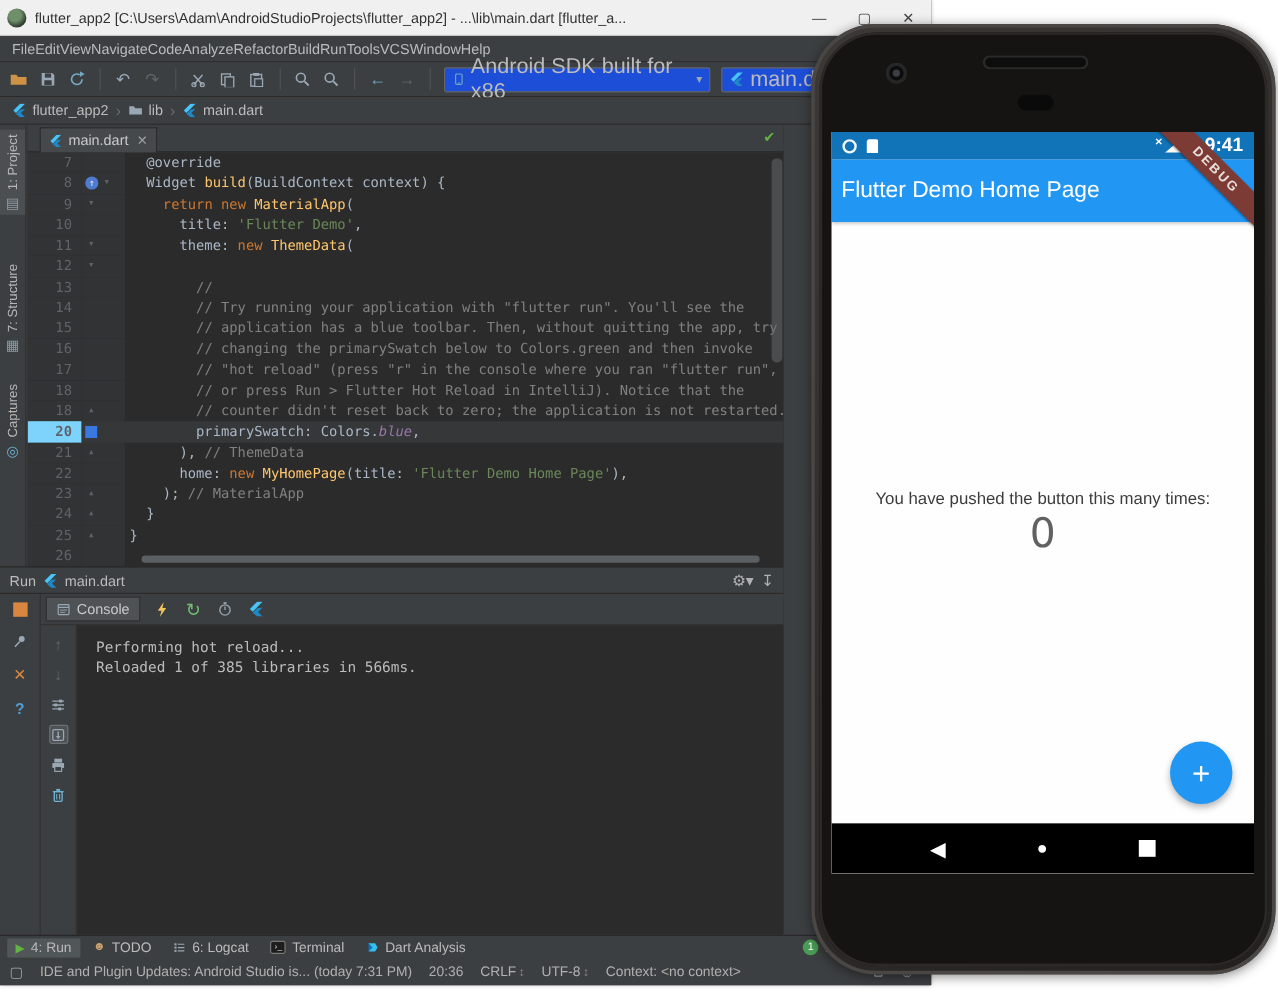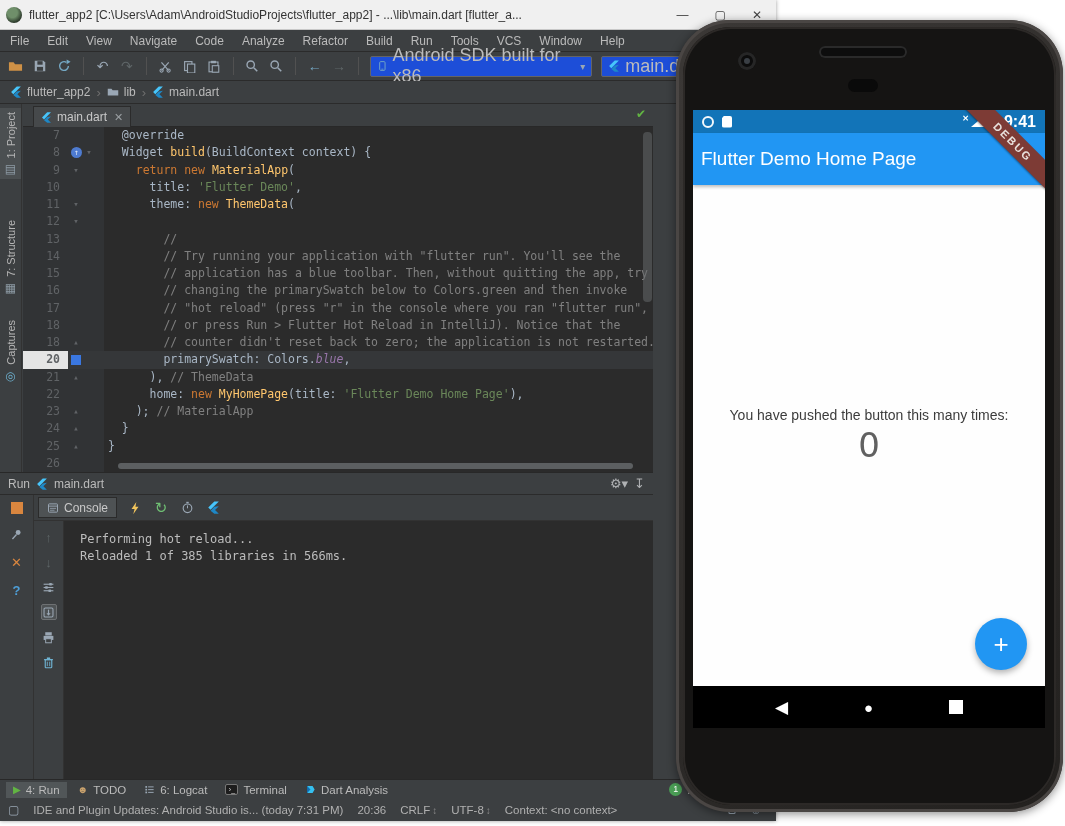--- a/index.html
+++ b/index.html
@@ -11,21 +11,21 @@
   #ide { position:absolute; left:0; top:0; width:776px; height:821px; background:#3c3f41; box-shadow:0 0 4px rgba(0,0,0,.4); }
 
   
   .titlebar { position:absolute; left:0; top:0; width:100%; height:30px; background:#f0f0f0; display:flex; align-items:center; padding:0 6px; border-bottom:1px solid #c8c8c8; }
   .app-ico { width:16px; height:16px; border-radius:50%; background:radial-gradient(circle at 40% 35%, #6f8f6a 0 35%, #2f3d2e 70%); margin-right:7px; flex:0 0 auto; }
   .titletext { font-size:12px; color:#333; white-space:nowrap; overflow:hidden; text-overflow:ellipsis; flex:1; }
   .winbtns { display:flex; gap:26px; margin-right:8px; color:#444; font-size:12px; }
   .winbtns span { cursor:default; }
 
   
-  .menubar { position:absolute; left:0; top:30px; width:100%; height:22px; background:#3c3f41; border-bottom:1px solid #2b2b2b; display:flex; align-items:center; gap:18px; padding:0 10px; }
+  .menubar { position:absolute; left:0; top:30px; width:100%; height:22px; background:#3c3f41; border-bottom:1px solid #2b2b2b; display:flex; align-items:center; padding:0 10px; }
   .menu-item { color:#bbbbbb; font-size:12px; }
 
   
   .toolbar { position:absolute; left:0; top:52px; width:100%; height:29px; background:#3c3f41; border-bottom:1px solid #2b2b2b; display:flex; align-items:center; gap:9px; padding:0 8px; }
   .tsep { width:1px; height:18px; background:#515151; margin:0 2px; }
   .tico { width:17px; height:17px; display:flex; align-items:center; justify-content:center; font-size:14px; color:#9aa7b4; }
   .tico.dim { color:#5f6668; }
   .tico svg { display:block; }
   .combo { height:21px; border:1px solid #646464; border-radius:2px; background:#1d4ed8; display:flex; align-items:center; gap:5px; padding:0 6px; color:#bbbbbb; font-size:18px; }
   .combo::after { content:"▾"; color:#9aa7b4; font-size:10px; margin-left:2px; }
@@ -46,21 +46,21 @@
 
   
   .editor { position:absolute; left:23px; top:104px; width:630px; height:368px; background:#2b2b2b; }
   .tabrow { position:absolute; left:0; top:0; width:100%; height:23px; background:#3c3f41; border-bottom:1px solid #282828; }
   .etab { position:absolute; left:10px; top:2px; height:21px; background:#46494b; border:1px solid #2b2b2b; border-bottom:none; display:flex; align-items:center; gap:5px; padding:0 7px; color:#c9c9c9; font-size:12px; }
   .etab .closex { color:#9ba0a3; font-size:11px; margin-left:2px; }
   .codewrap { position:absolute; left:0; top:23px; width:100%; height:345px; overflow:hidden; font-family:"DejaVu Sans Mono", monospace; font-size:11.5px; }
   .cl { position:relative; display:flex; height:17.25px; line-height:17.25px; white-space:pre; }
   .cl.hl { background:#353739; }
   .gnum { width:45px; flex:0 0 auto; text-align:right; color:#606366; background:#313335; padding-right:8px; }
-  .cl.hl .gnum { background:#e5e5e5;font-weight:bold; }
+  .cl.hl .gnum { background:#7dd3fc;font-weight:bold; }
   .gmark { width:36px; flex:0 0 auto; background:#313335; color:#606366; font-size:9px; display:flex; align-items:center; gap:2px; padding-left:3px; }
   .cl.hl .gmark { background:#353739; }
   .ovr { width:11px; height:11px; border-radius:50%; background:#4e7bd0; color:#dfe8f5; font-size:8px; line-height:11px; text-align:center; display:inline-block; }
   .swatch { width:10px; height:10px; display:inline-block; }
   .fold { display:inline-block; width:10px; text-align:center; }
   .codetext { padding-left:4px; }
   .t-d { color:#a9b7c6; } .t-k { color:#cc7832; } .t-f { color:#ffc66d; }
   .t-s { color:#6a8759; } .t-c { color:#808080; } .t-m { color:#9876aa; font-style:italic; }
   .vscroll { position:absolute; right:1px; top:28px; width:9px; height:170px; background:rgba(100,104,106,.55); border-radius:4px; }
   .hscroll { position:absolute; left:95px; bottom:3px; width:515px; height:6px; background:#5c5f61; border-radius:3px; }

